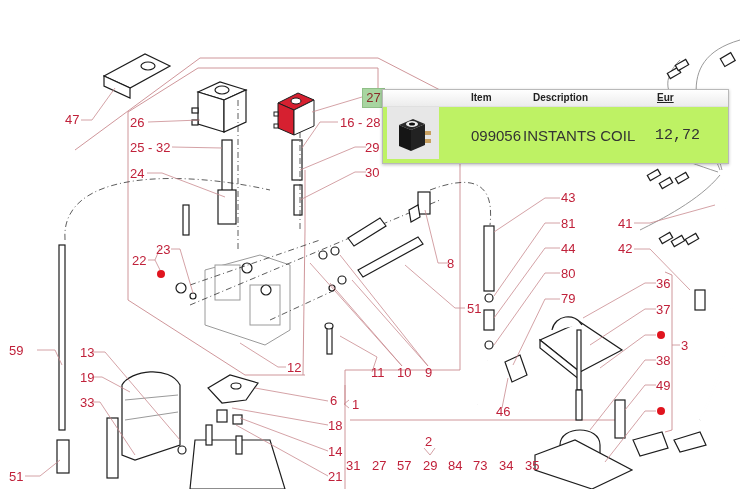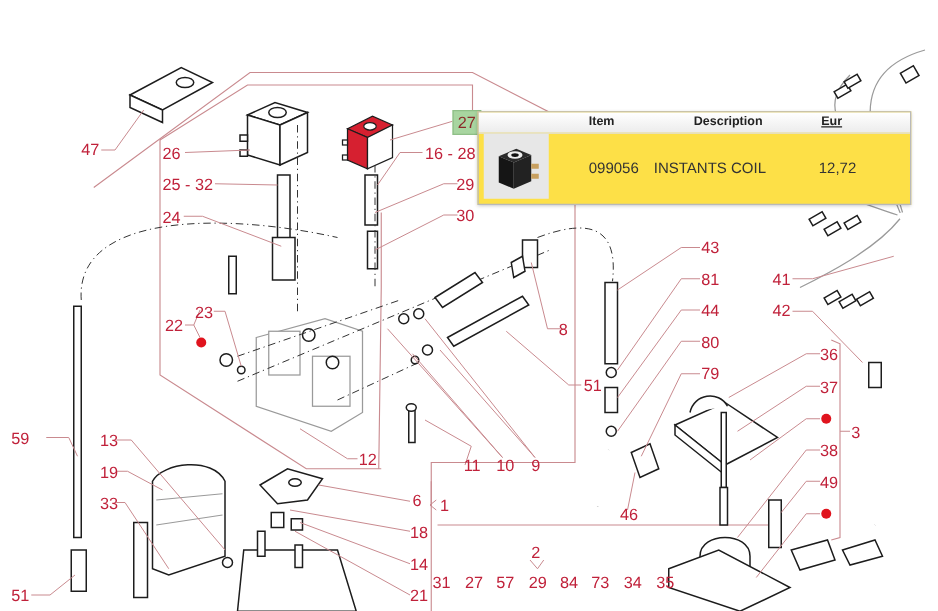--- a/index.html
+++ b/index.html
@@ -6,25 +6,25 @@
   body { width:750px; height:489px; overflow:hidden; position:relative; font-family:"Liberation Sans", sans-serif; }
   #diagram { position:absolute; left:0; top:0; width:750px; height:489px; }
   .lbl { font-family:"Liberation Sans", sans-serif; font-size:13px; fill:#c0213a; }
   .leader { stroke:#c98a8f; stroke-width:0.8; fill:none; }
   .frame { stroke:#c98a8f; stroke-width:0.9; fill:none; }
   .part { stroke:#1d1d1d; stroke-width:1.2; fill:#ffffff; }
   .part-light { stroke:#9a9a9a; stroke-width:1; fill:#ffffff; }
   .dash { stroke:#333; stroke-width:0.8; fill:none; stroke-dasharray:6 3 1 3; }
   .hl-box { position:absolute; left:362px; top:88px; width:21px; height:18px; background:#a8d5a0; border:1px solid #8fbf87; }
   .hl-box span { display:block; font-size:13px; color:#8b2a2a; text-align:center; line-height:18px; }
-  .popup { position:absolute; left:382px; top:89px; width:345px; height:73px; background:#fde047; border:1px solid #b9b9b9; box-shadow:0 1px 3px rgba(0,0,0,0.25); }
+  .popup { position:absolute; left:382px; top:89px; width:345px; height:73px; background:#bef264; border:1px solid #b9b9b9; box-shadow:0 1px 3px rgba(0,0,0,0.25); }
   .popup-head { position:absolute; left:0; top:0; width:345px; height:16px; background:linear-gradient(#ffffff,#ececec); border-bottom:1px solid #e0e0e0; }
   .popup-head span { position:absolute; top:2px; font-size:10px; font-weight:bold; color:#222; }
   .popup-thumb { position:absolute; left:4px; top:17px; width:52px; height:52px; background:#e7e7e7; }
-  .popup-cell { position:absolute; top:37px; font-size:12px; color:#333; }
+  .popup-cell { position:absolute; top:37px; font-size:15px; color:#333; }
 </style>
 </head>
 <body>
 
 <svg id="diagram" viewBox="0 0 750 489" xmlns="http://www.w3.org/2000/svg">
 
   <g>
     <polyline class="frame" points="75,150 200,58 378,58 440,90 460,120 460,370 345,370 345,489"></polyline>
     <polyline class="frame" points="128,112 198,68 378,68 378,88"></polyline>
     <polyline class="frame" points="128,112 128,300 245,375 305,375"></polyline>
@@ -263,30 +263,30 @@
   </g>
 </svg>
 
 <div class="hl-box">
   <span>27</span>
 </div>
 
 <div class="popup">
   <div class="popup-head">
     <span style="left:88px;">Item</span>
-    <span style="left:150px;margin-left:22px;">Description</span>
+    <span style="left:150px;">Description</span>
     <span style="left:274px;text-decoration:underline;">Eur</span>
   </div>
   <div class="popup-thumb">
     <svg width="52" height="52" viewBox="0 0 52 52">
       <polygon points="12,18 26,12 38,17 24,23" fill="#2b2b2b"></polygon>
       <polygon points="12,18 24,23 24,44 12,39" fill="#151515"></polygon>
       <polygon points="24,23 38,17 38,38 24,44" fill="#222"></polygon>
       <ellipse cx="25" cy="17" rx="6" ry="3" fill="#eeeeee"></ellipse>
       <ellipse cx="25" cy="17" rx="3" ry="1.5" fill="#111"></ellipse>
       <rect x="38" y="24" width="6" height="4" fill="#c8a060"></rect>
       <rect x="38" y="32" width="6" height="4" fill="#c8a060"></rect>
     </svg>
   </div>
   <span class="popup-cell" style="left:88px;">099056</span>
   <span class="popup-cell" style="left:140px;">INSTANTS COIL</span>
-  <span class="popup-cell" style="left:272px;">12,72</span>
+  <span class="popup-cell" style="left:272px;font-family:Liberation Mono, monospace;">12,72</span>
 </div>
 
 </body></html>

